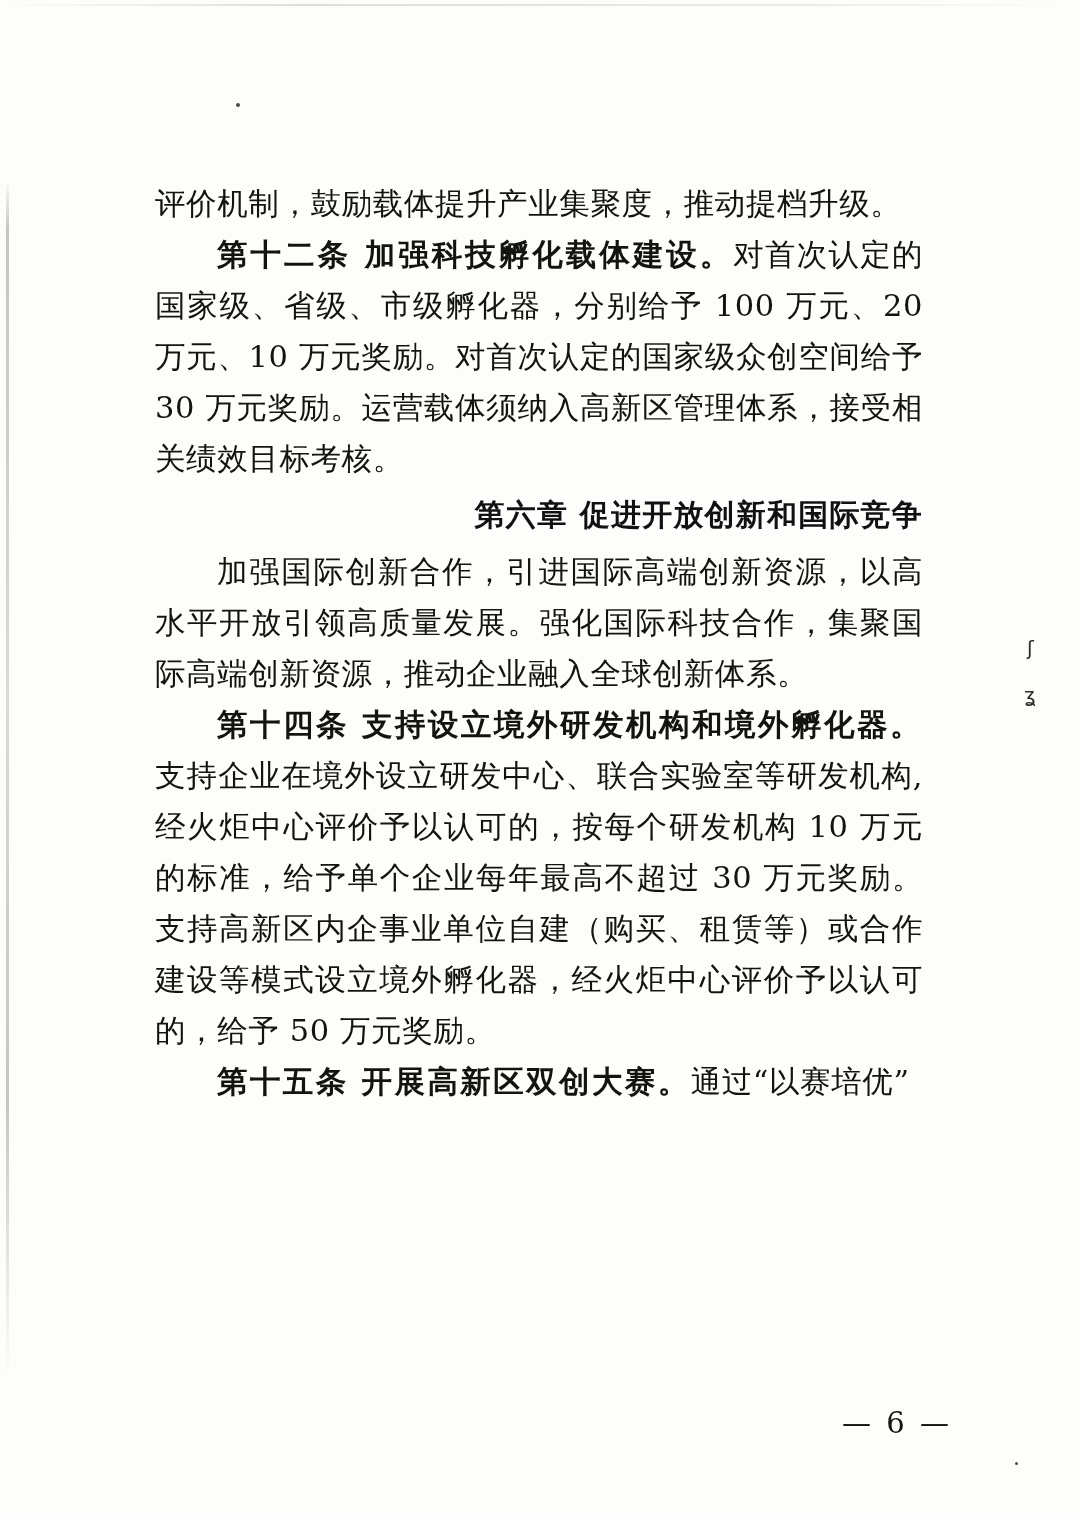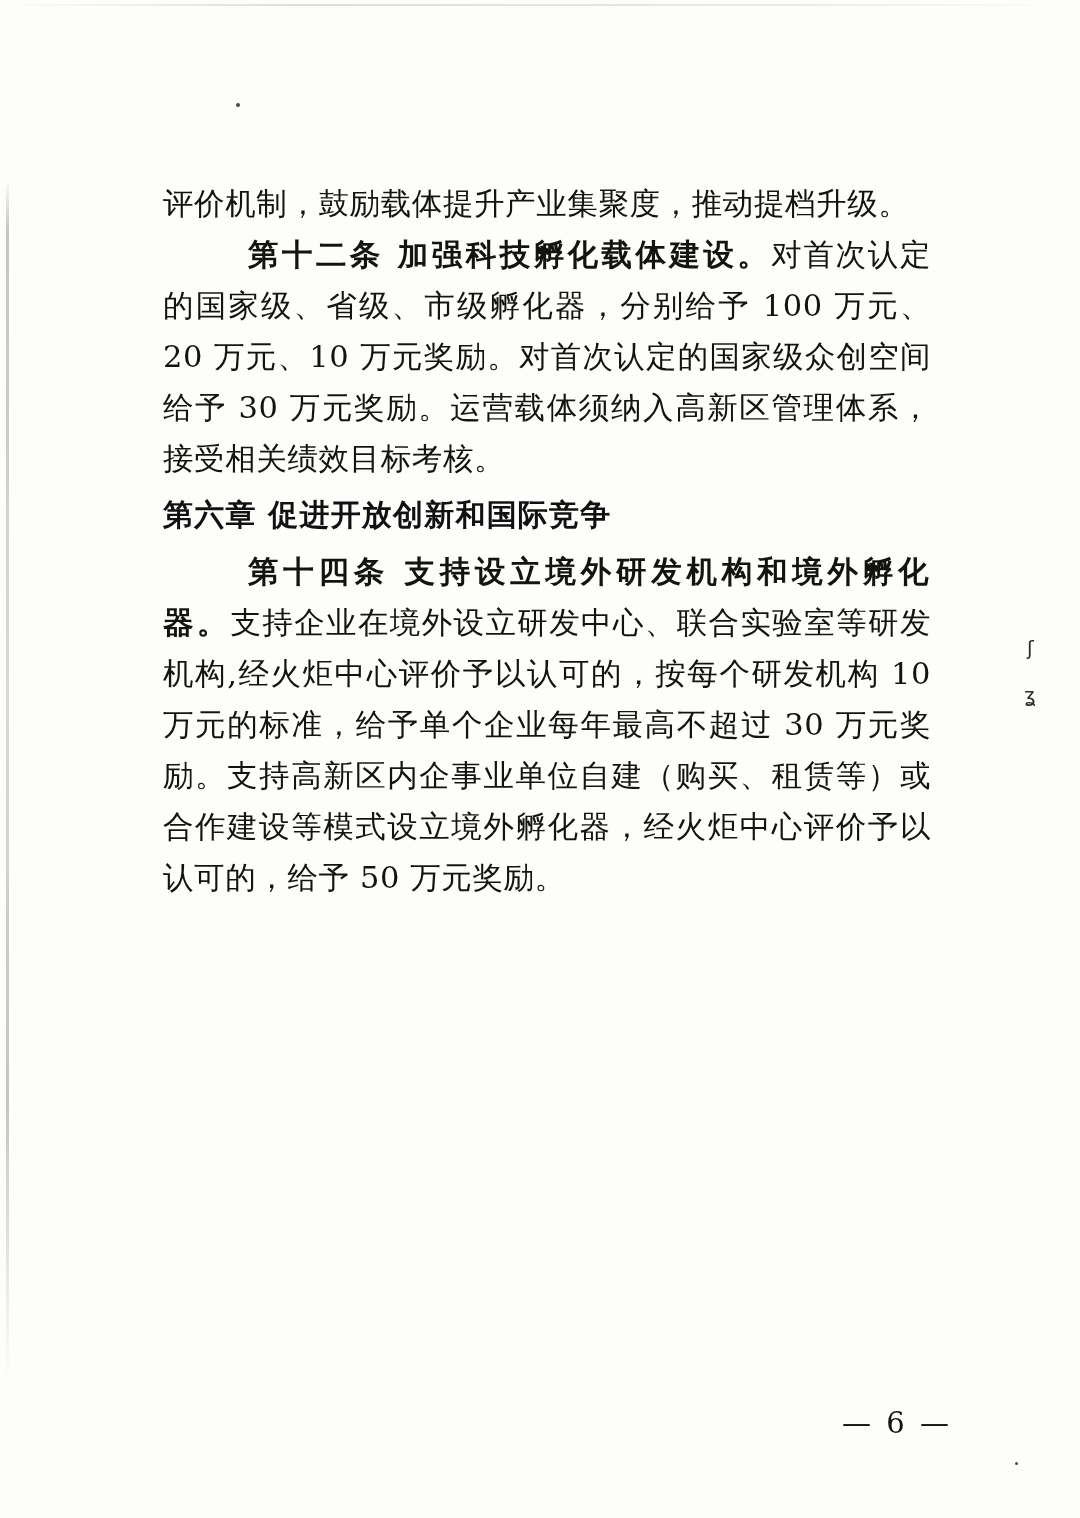--- a/index.html
+++ b/index.html
@@ -42,47 +42,46 @@
       rgba(160,160,155,0.2) 800px,
       rgba(255,255,255,0) 1070px);
   }
   .speck {
     position: absolute;
     background: #4a4a48;
     border-radius: 50%;
   }
   .content {
     position: absolute;
-    left: 163px;
+    left: 155px;
     top: 178px;
     width: 768px;
   }
   p {
     margin: 0;
     font-size: 30.5px;
     line-height: 51px;
     color: #14140f;
     text-align: justify;
     text-justify: inter-ideograph;
     letter-spacing: 0.6px;
   }
   .indent {
     text-indent: 62px;
   }
   .heading-inline {
     font-weight: 700;
     letter-spacing: 2.4px;
-    margin-left: 23px;
   }
   .chapter {
     margin: 0;
     font-size: 30px;
     line-height: 62px;
     font-weight: 700;
-    text-align: left;
+    text-align: right;
     letter-spacing: 1.2px;
     color: #111;
     font-family: "DejaVu Sans", sans-serif;
   }
   .blk {
     margin-bottom: 0px;
   }
   .pagenum {
     position: absolute;
     right: 128px;
@@ -118,23 +117,29 @@
       <span>评价机制，鼓励载体提升产业集聚度，推动提档升级。</span>
     </p>
 
     <p class="blk indent">
       <span class="heading-inline">第十二条 加强科技孵化载体建设。</span><span>对首次认定的国家级、省级、市级孵化器，分别给予 100 万元、20 万元、10 万元奖励。对首次认定的国家级众创空间给予 30 万元奖励。运营载体须纳入高新区管理体系，接受相关绩效目标考核。</span>
     </p>
 
 
     <p class="chapter">第六章 促进开放创新和国际竞争</p>
 
+    <p class="blk indent">
+      <span>加强国际创新合作，引进国际高端创新资源，以高水平开放引领高质量发展。强化国际科技合作，集聚国际高端创新资源，推动企业融入全球创新体系。</span>
+    </p>
 
     <p class="blk indent">
       <span class="heading-inline">第十四条 支持设立境外研发机构和境外孵化器。</span><span>支持企业在境外设立研发中心、联合实验室等研发机构,经火炬中心评价予以认可的，按每个研发机构 10 万元的标准，给予单个企业每年最高不超过 30 万元奖励。支持高新区内企事业单位自建（购买、租赁等）或合作建设等模式设立境外孵化器，经火炬中心评价予以认可的，给予 50 万元奖励。</span>
     </p>
 
+    <p class="blk indent">
+      <span class="heading-inline">第十五条  开展高新区双创大赛。</span><span>通过“以赛培优”</span>
+    </p>
 
   </div>
 
   <div class="pagenum">— 6 —</div>
 
 </div>
 
 </body></html>

